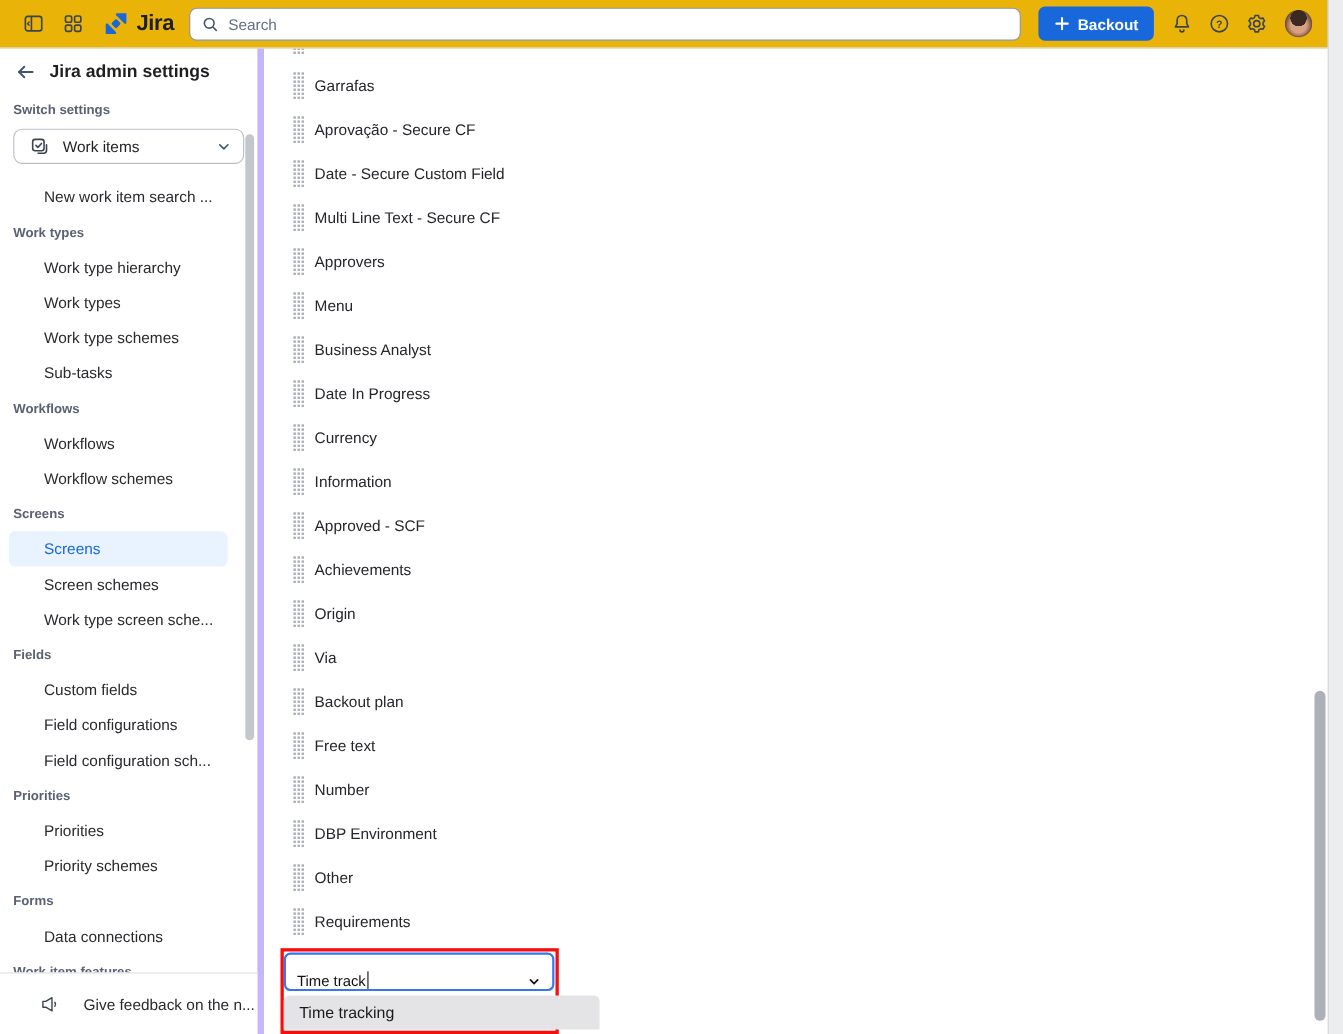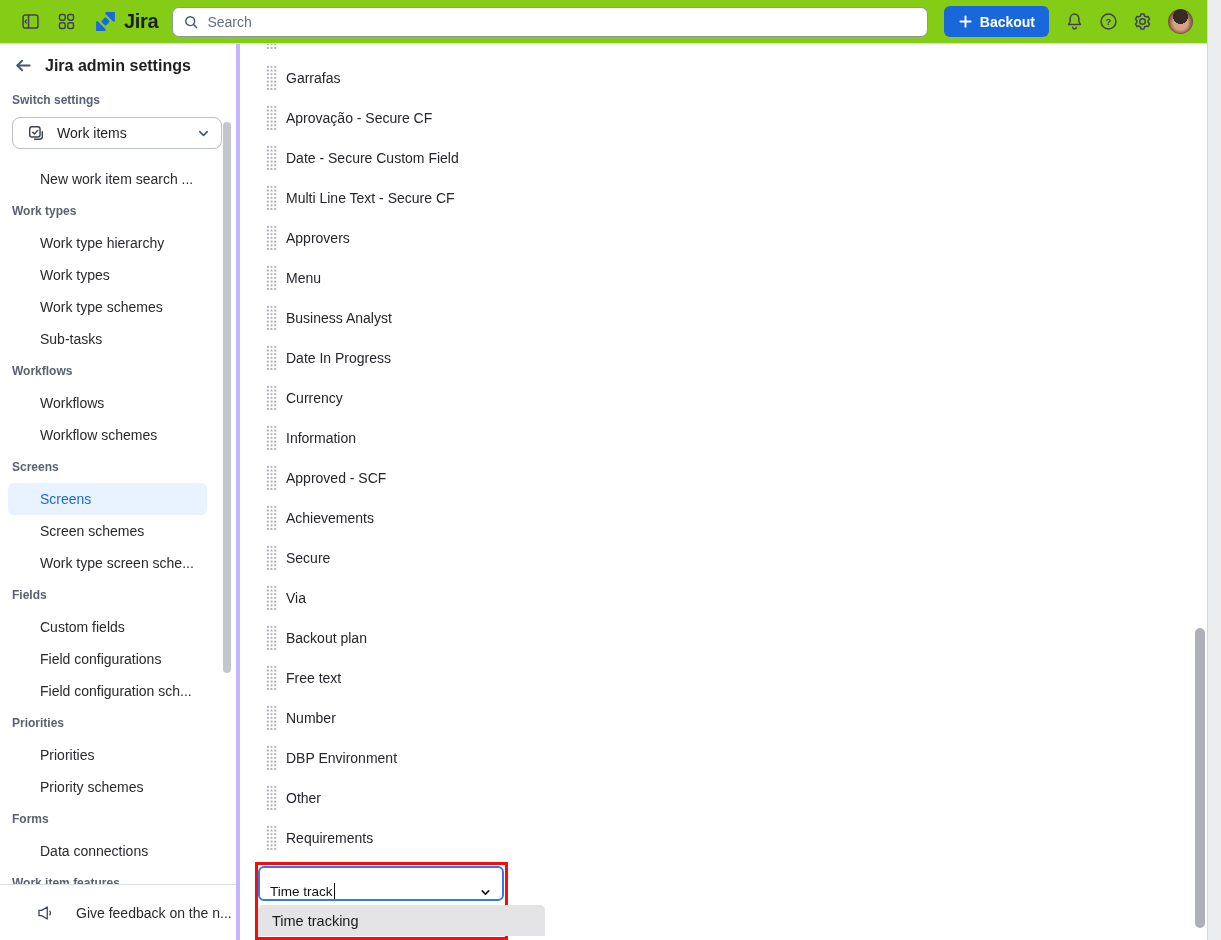--- a/index.html
+++ b/index.html
@@ -2,21 +2,21 @@
 <html><head>
 <meta charset="utf-8">
 <style>
   * { margin:0; padding:0; box-sizing:border-box; }
   html,body { width:1221px; height:940px; overflow:hidden; background:#fff;
     font-family:"Liberation Sans", sans-serif; color:#292A2E; }
 
   
   .topbar { position:absolute; left:0; top:0; width:1221px; height:44px;
     display:flex; align-items:center; padding-left:14px;
-    border-bottom:1px solid #D9DDE3; background:#84cc16; z-index:20; }
+    border-bottom:1px solid #D9DDE3; background:#eab308; z-index:20; }
   .tb-btn { width:32px; height:32px; display:flex; align-items:center; justify-content:center;
     border-radius:4px; cursor:pointer; flex:none; }
   .logo { display:flex; align-items:center; gap:7px; margin-left:12px; flex:none; }
   .logo-text { font-size:20px; font-weight:700; color:#1E1F21; letter-spacing:-0.3px; }
   .searchbox { flex:1; height:30px; margin:0 8px 0 14px; border:1px solid #8C95A5;
     border-radius:7px; display:flex; align-items:center; padding-left:10px; gap:8px; background:#fff;justify-content:space-between; }
   .searchbox input { border:none; outline:none; flex:1; font-size:14px;
     font-family:"Liberation Sans", sans-serif; color:#292A2E; background:transparent; }
   .searchbox input::placeholder { color:#626F86; }
   .create-btn { height:31px; padding:0 14px; margin-left:8px; background:#1868DB; color:#fff;
@@ -27,21 +27,21 @@
   .tb-icon { width:34px; height:34px; display:flex; align-items:center; justify-content:center;
     border-radius:50%; cursor:pointer; flex:none; }
   .avatar { width:25px; height:25px; border-radius:50%; margin-left:9px; cursor:pointer; flex:none;
     background:
       radial-gradient(circle at 50% 30%, #3a2a22 0 34%, transparent 35%),
       radial-gradient(circle at 50% 55%, #D8A183 0 38%, #8A5F48 60%, #5C4031 100%);
     box-shadow: inset 0 0 0 1px rgba(0,0,0,.12); }
 
   
   .sidepanel { position:absolute; left:0; top:44px; width:240px; height:896px; background:#fff;
-    border-right:4px solid #c4b5fd; overflow:hidden; }
+    border-right:6px solid #c4b5fd; overflow:hidden; }
   .panel-head { display:flex; align-items:center; gap:12px; padding:12px 12px 0 14px; }
   .panel-title { font-size:16px; font-weight:700; color:#1E1F21; }
   .switch-label { margin:18px 0 0 12px; font-size:12px; font-weight:700; color:#596173; }
   .switcher { margin:10px 12px 0 12px; height:32px; width:210px; border:1px solid #B9BEC7;
     border-radius:8px; background:#fff; display:flex; align-items:center; gap:12px;
     padding:0 10px 0 14px; font-size:14px; color:#1E1F21; cursor:pointer;
     font-family:"Liberation Sans", sans-serif; }
   .switcher .sw-label { flex:1; text-align:left; }
 
   .nav { position:absolute; left:0; top:119px; width:240px; }
@@ -367,21 +367,21 @@
         <span class="field-label">Approved - SCF</span>
       </div>
 
       <div class="field-row">
         <span class="drag-dots"></span>
         <span class="field-label">Achievements</span>
       </div>
 
       <div class="field-row">
         <span class="drag-dots"></span>
-        <span class="field-label">Secure</span>
+        <span class="field-label">Origin</span>
       </div>
 
       <div class="field-row">
         <span class="drag-dots"></span>
         <span class="field-label">Via</span>
       </div>
 
       <div class="field-row">
         <span class="drag-dots"></span>
         <span class="field-label">Backout plan</span>

